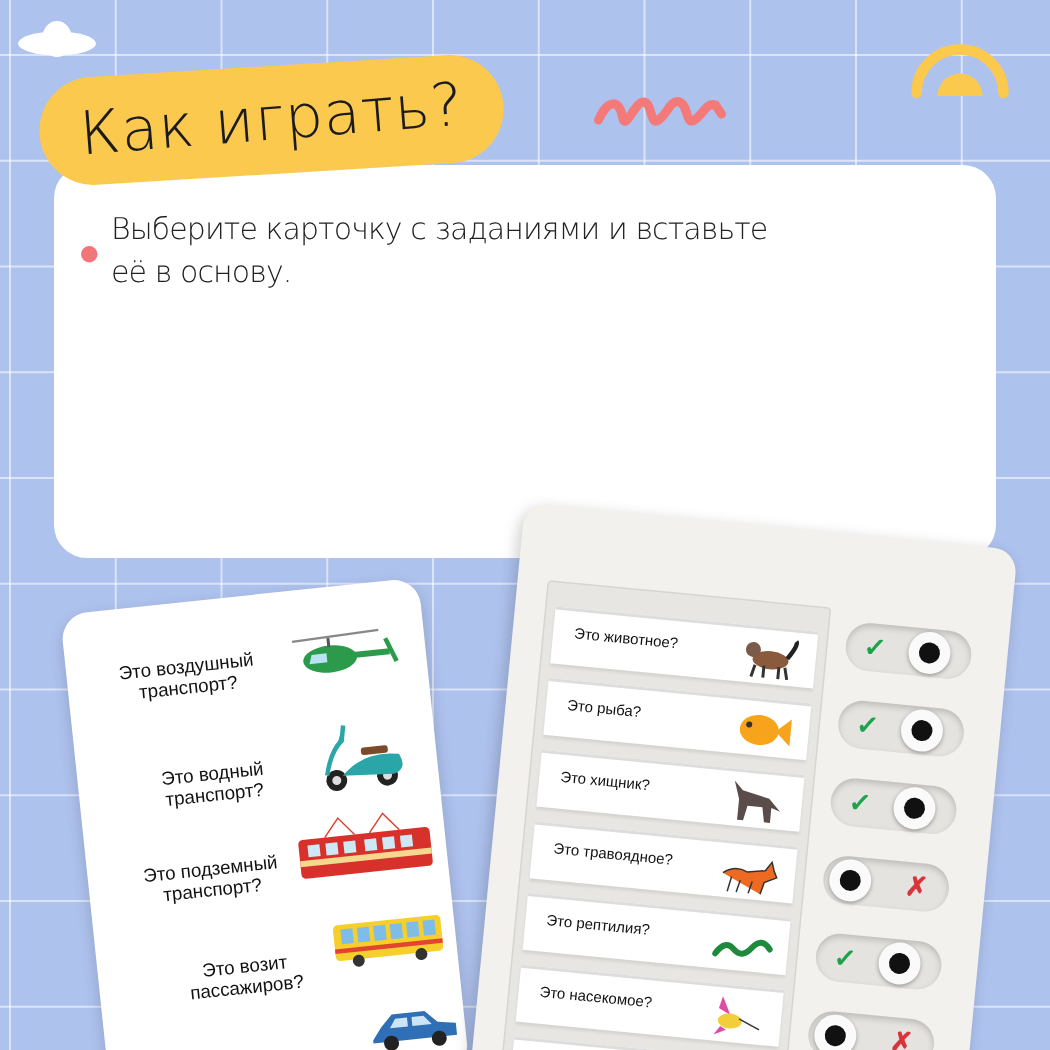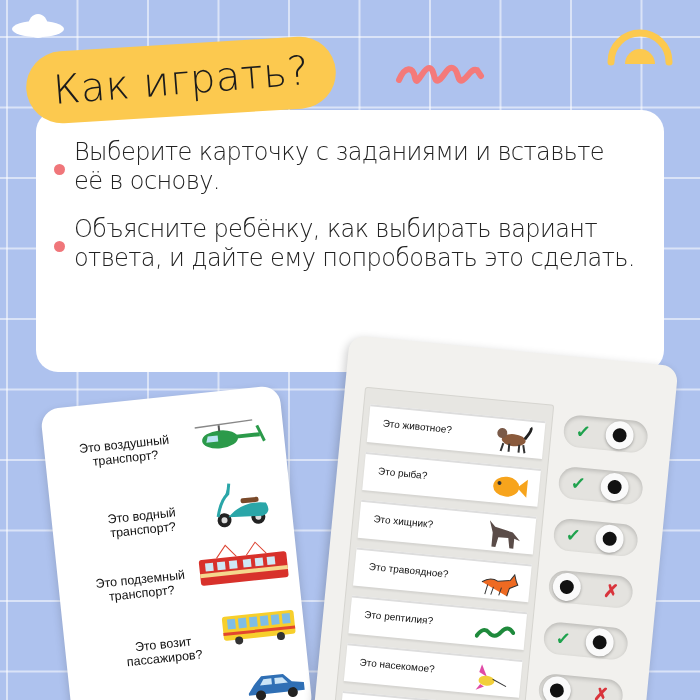--- a/index.html
+++ b/index.html
@@ -40,21 +40,21 @@
       background: #ffffff; border-radius: 22px; z-index: 1;
     }
     .bullets { position: absolute; left: 18px; top: 28px; width: 600px; }
     .bullet { position: relative; padding-left: 20px; margin-bottom: 19px; }
     .bullet .dot {
       position: absolute; left: 0; top: 26px; width: 11px; height: 11px;
       border-radius: 50%; background: #f0767a;
     }
     .bullet .txt {
       font-family: "DejaVu Sans", sans-serif; font-weight: 300;
-      font-size: 24px; line-height: 29px; color: #222; letter-spacing: -0.6px;
+      font-size: 20px; line-height: 29px; color: #222; letter-spacing: -0.6px;
       display: block; white-space: pre-line;
     }
 
     
     .transport-card {
       position: absolute; left: 40px; top: 410px; width: 240px; height: 330px;
       background: #fff; border-radius: 18px;
       transform: rotate(-6deg); transform-origin: top left;
       box-shadow: 0 4px 10px rgba(0,0,0,0.18);
       z-index: 2;
@@ -121,25 +121,20 @@
 <div class="title-pill">
   <span>Как играть?</span>
 </div>
 
 <div class="info-card">
   <div class="bullets">
     <div class="bullet">
       <span class="dot"></span>
       <span class="txt">Выберите карточку с заданиями и вставьте
 её в основу.</span>
-    </div>
-    <div class="bullet">
-      <span class="dot"></span>
-      <span class="txt">Объясните ребёнку, как выбирать вариант
-ответа, и дайте ему попробовать это сделать.</span>
     </div>
   </div>
 </div>
 
 <div class="transport-card">
   <div class="t-row" style="top:28px">
     <div class="q" style="left:20px;top:8px">Это воздушный транспорт?</div>
     <svg style="left:150px;top:0" width="72" height="34" viewBox="0 0 72 34">
       <line x1="2" y1="6" x2="60" y2="4" stroke="#888" stroke-width="1.5"></line>
       <ellipse cx="26" cy="20" rx="18" ry="9" fill="#2b9a4a"></ellipse>

